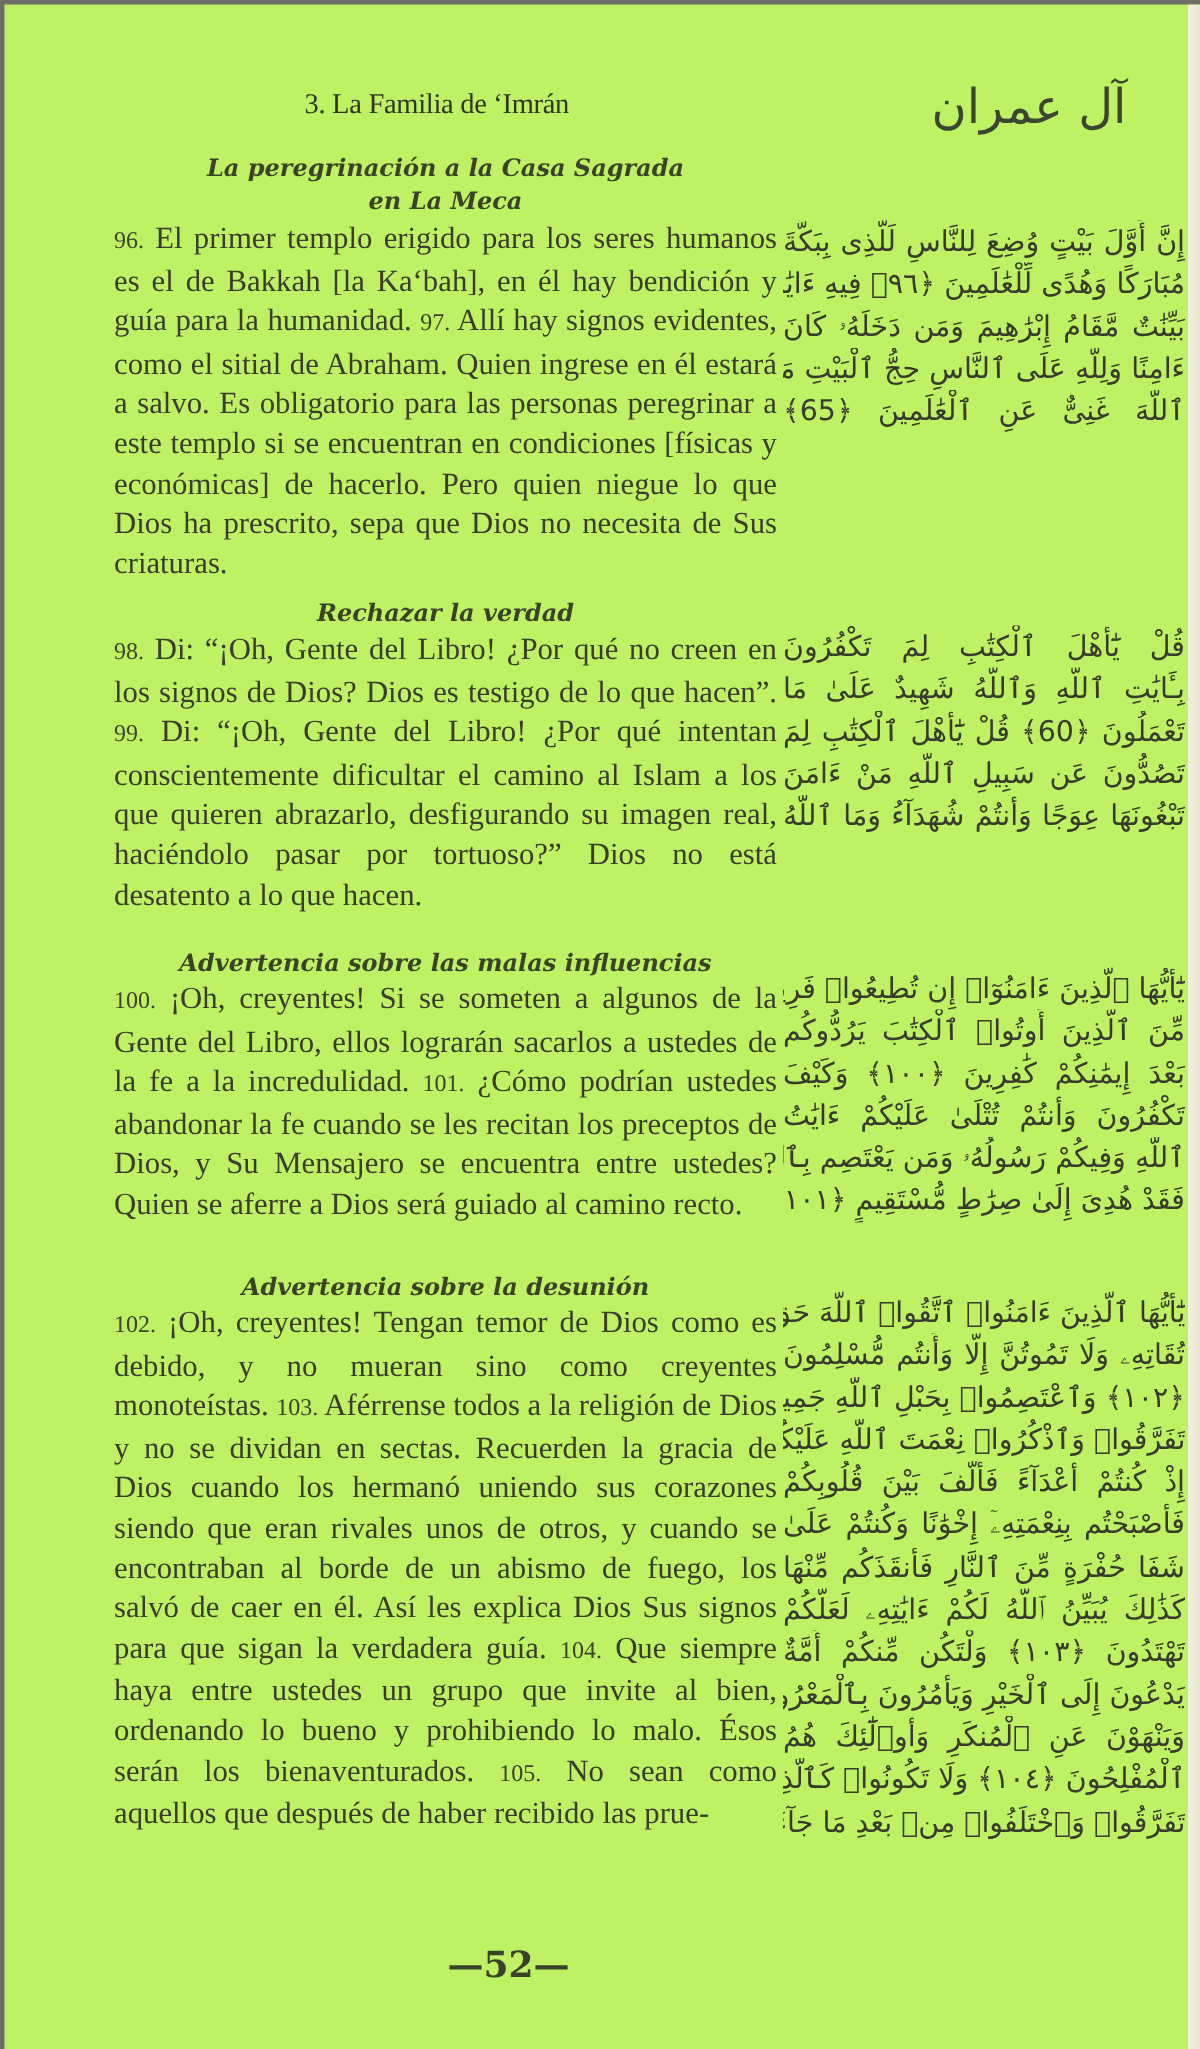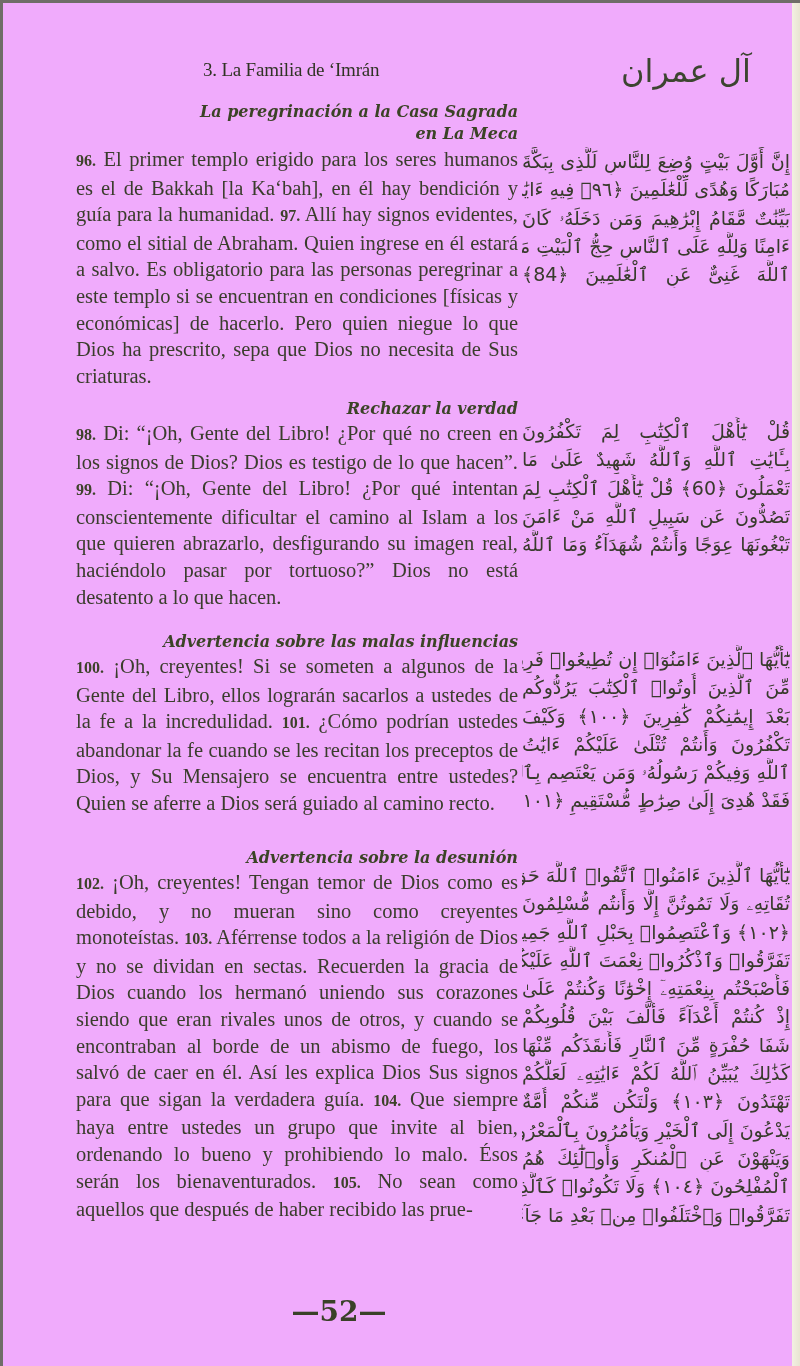--- a/index.html
+++ b/index.html
@@ -13,21 +13,21 @@
       position: relative;
       overflow: hidden;
       font-family: "Liberation Serif", serif;
     }
     .page {
       position: absolute;
       left: 3px;
       top: 3px;
       width: 797px;
       height: 1363px;
-      background: #f0abfc;
+      background: #bef264;
       overflow: hidden;
     }
     .page-edge {
       position: absolute;
       right: 0;
       top: 0;
       width: 8px;
       height: 1363px;
       background: linear-gradient(to right, #f3f0e2, #e8e4d2);
     }
@@ -51,40 +51,40 @@
       line-height: 40px;
     }
     .col-left {
       position: absolute;
       left: 73px;
       top: 98px;
       width: 442px;
       color: #3a3d2c;
     }
     .section-title {
-      text-align: right;
+      text-align: center;
       font-family: "DejaVu Serif", serif;
       font-style: italic;
       font-weight: bold;
       font-size: 16px;
       color: #3b4326;
       line-height: 22px;
     }
     .section-title.multi {
       margin-bottom: 1px;
     }
     .paragraph {
       font-size: 20.5px;
       line-height: 26.6px;
       text-align: justify;
       color: #3a3d2c;
       hyphens: manual;
     }
     .vnum {
-      font-weight: bold;
+      font-weight: normal;
       font-size: 16px;
       color: #3d4229;
     }
     .sec1 { margin-top: 0; }
     .sec2 { position: absolute; top: 297px; width: 442px; }
     .sec3 { position: absolute; top: 530px; width: 442px; }
     .sec4 { position: absolute; top: 746px; width: 442px; }
     .col-right {
       position: absolute;
       left: 519px;
@@ -116,21 +116,21 @@
     .ar3 { top: 498px; }
     .ar4 { top: 714px; }
     .page-number {
       position: absolute;
       left: 0;
       width: 672px;
       top: 1292px;
       text-align: center;
       font-family: "DejaVu Serif", serif;
       font-weight: bold;
-      font-size: 28px;
+      font-size: 24px;
       color: #3a4128;
     }
   </style>
 </head>
 <body>
 
 <div class="page">
   <div class="page-edge"></div>
 
   <div class="header-left">3. La Familia de ‘Imrán</div>
@@ -169,21 +169,21 @@
       </div>
     </div>
   </div>
 
   <div class="col-right">
     <div class="ar-block ar1">
       <span class="line">إِنَّ أَوَّلَ بَيْتٍ وُضِعَ لِلنَّاسِ لَلَّذِى بِبَكَّةَ</span>
       <span class="line">مُبَارَكًا وَهُدًى لِّلْعَٰلَمِينَ ﴿٩٦﴾ فِيهِ ءَايَٰتٌۢ</span>
       <span class="line">بَيِّنَٰتٌ مَّقَامُ إِبْرَٰهِيمَ وَمَن دَخَلَهُۥ كَانَ</span>
       <span class="line">ءَامِنًا وَلِلَّهِ عَلَى ٱلنَّاسِ حِجُّ ٱلْبَيْتِ مَنِ</span>
-      <span class="line">ٱللَّهَ غَنِىٌّ عَنِ ٱلْعَٰلَمِينَ ﴿84﴾</span>
+      <span class="line">ٱللَّهَ غَنِىٌّ عَنِ ٱلْعَٰلَمِينَ ﴿65﴾</span>
     </div>
     <div class="ar-block ar2">
       <span class="line">قُلْ يَٰٓأَهْلَ ٱلْكِتَٰبِ لِمَ تَكْفُرُونَ</span>
       <span class="line">بِـَٔايَٰتِ ٱللَّهِ وَٱللَّهُ شَهِيدٌ عَلَىٰ مَا</span>
       <span class="line">تَعْمَلُونَ ﴿60﴾ قُلْ يَٰٓأَهْلَ ٱلْكِتَٰبِ لِمَ</span>
       <span class="line">تَصُدُّونَ عَن سَبِيلِ ٱللَّهِ مَنْ ءَامَنَ</span>
       <span class="line">تَبْغُونَهَا عِوَجًا وَأَنتُمْ شُهَدَآءُ وَمَا ٱللَّهُ</span>
     </div>
     <div class="ar-block ar3">
       <span class="line">يَٰٓأَيُّهَا ٱلَّذِينَ ءَامَنُوٓا۟ إِن تُطِيعُوا۟ فَرِيقًا</span>
@@ -191,22 +191,22 @@
       <span class="line">بَعْدَ إِيمَٰنِكُمْ كَٰفِرِينَ ﴿١٠٠﴾ وَكَيْفَ</span>
       <span class="line">تَكْفُرُونَ وَأَنتُمْ تُتْلَىٰ عَلَيْكُمْ ءَايَٰتُ</span>
       <span class="line">ٱللَّهِ وَفِيكُمْ رَسُولُهُۥ وَمَن يَعْتَصِم بِٱللَّهِ</span>
       <span class="line">فَقَدْ هُدِىَ إِلَىٰ صِرَٰطٍ مُّسْتَقِيمٍ ﴿١٠١﴾</span>
     </div>
     <div class="ar-block ar4">
       <span class="line">يَٰٓأَيُّهَا ٱلَّذِينَ ءَامَنُوا۟ ٱتَّقُوا۟ ٱللَّهَ حَقَّ</span>
       <span class="line">تُقَاتِهِۦ وَلَا تَمُوتُنَّ إِلَّا وَأَنتُم مُّسْلِمُونَ</span>
       <span class="line">﴿١٠٢﴾ وَٱعْتَصِمُوا۟ بِحَبْلِ ٱللَّهِ جَمِيعًا وَلَا</span>
       <span class="line">تَفَرَّقُوا۟ وَٱذْكُرُوا۟ نِعْمَتَ ٱللَّهِ عَلَيْكُمْ</span>
+      <span class="line">إِذْ كُنتُمْ أَعْدَآءً فَأَلَّفَ بَيْنَ قُلُوبِكُمْ</span>
       <span class="line">فَأَصْبَحْتُم بِنِعْمَتِهِۦٓ إِخْوَٰنًا وَكُنتُمْ عَلَىٰ</span>
-      <span class="line">إِذْ كُنتُمْ أَعْدَآءً فَأَلَّفَ بَيْنَ قُلُوبِكُمْ</span>
       <span class="line">شَفَا حُفْرَةٍ مِّنَ ٱلنَّارِ فَأَنقَذَكُم مِّنْهَا</span>
       <span class="line">كَذَٰلِكَ يُبَيِّنُ ٱللَّهُ لَكُمْ ءَايَٰتِهِۦ لَعَلَّكُمْ</span>
       <span class="line">تَهْتَدُونَ ﴿١٠٣﴾ وَلْتَكُن مِّنكُمْ أُمَّةٌ</span>
       <span class="line">يَدْعُونَ إِلَى ٱلْخَيْرِ وَيَأْمُرُونَ بِٱلْمَعْرُوفِ</span>
       <span class="line">وَيَنْهَوْنَ عَنِ ٱلْمُنكَرِ وَأُو۟لَٰٓئِكَ هُمُ</span>
       <span class="line">ٱلْمُفْلِحُونَ ﴿١٠٤﴾ وَلَا تَكُونُوا۟ كَٱلَّذِينَ</span>
       <span class="line">تَفَرَّقُوا۟ وَٱخْتَلَفُوا۟ مِنۢ بَعْدِ مَا جَآءَهُمُ</span>
     </div>
   </div>
 

